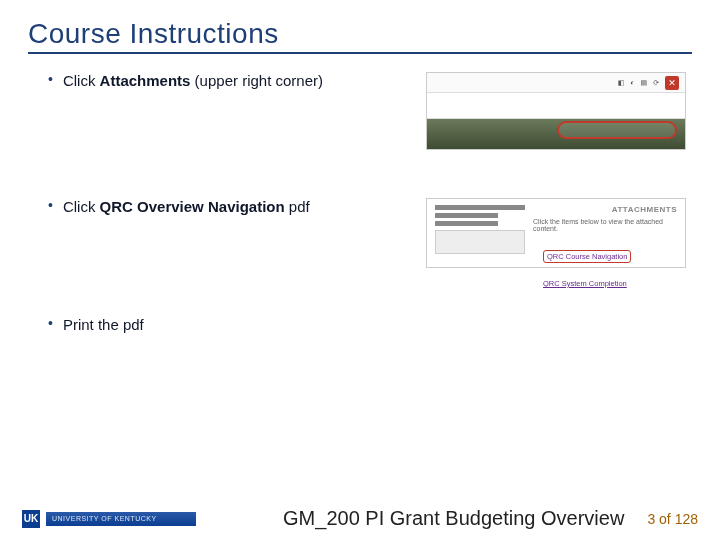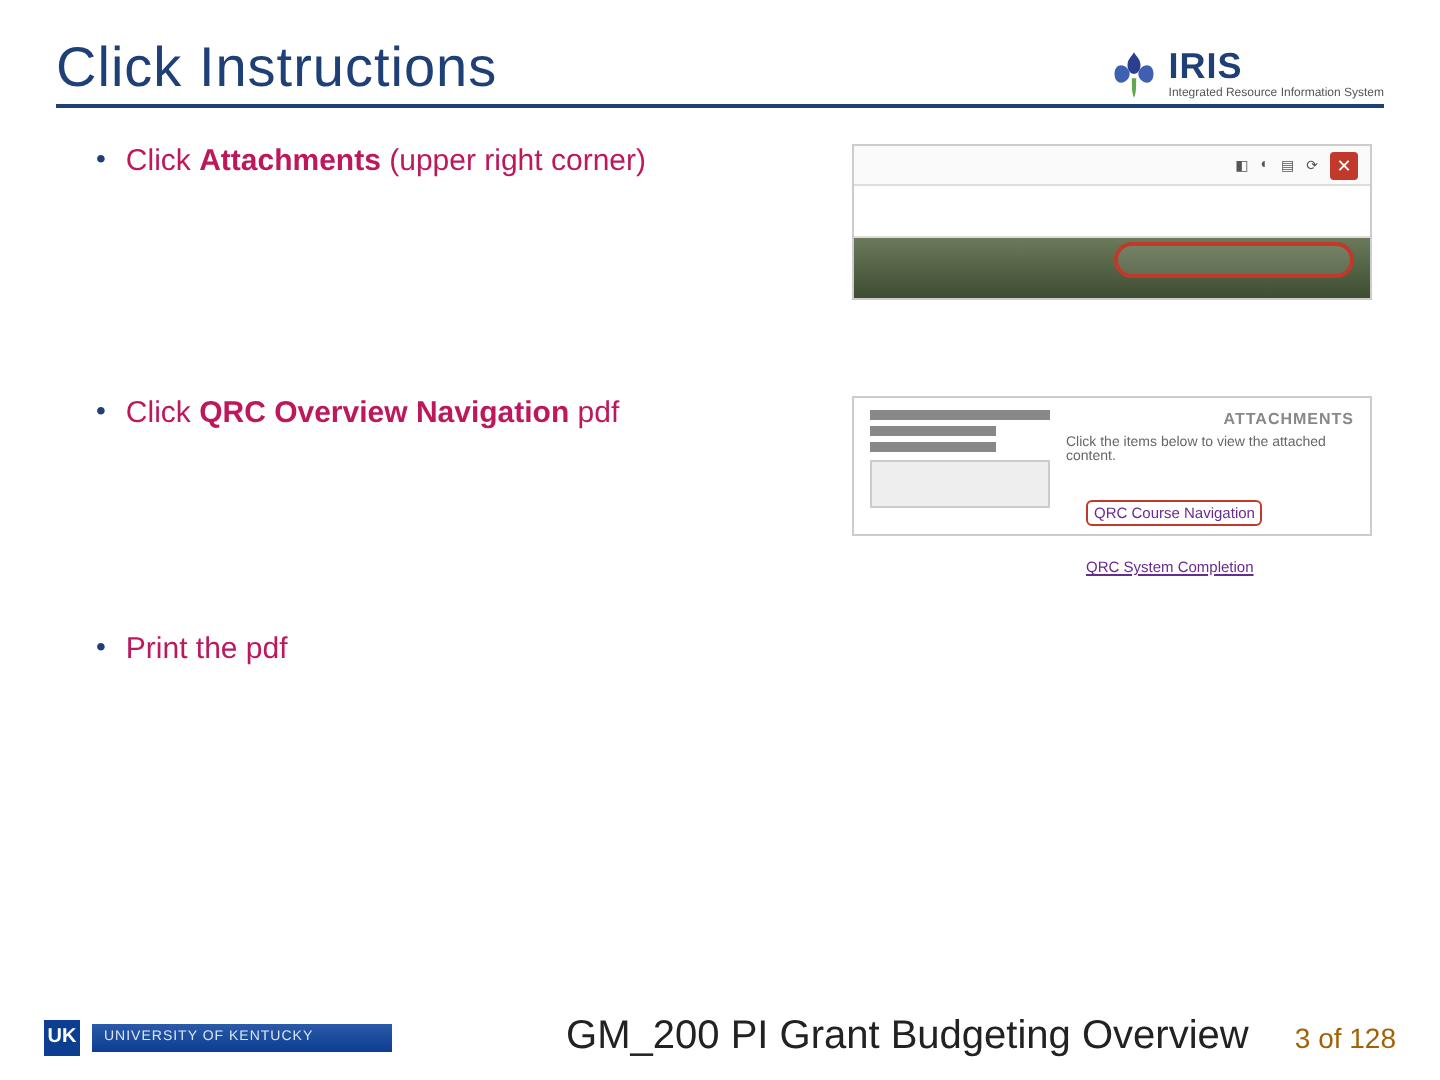--- a/index.html
+++ b/index.html
@@ -8,21 +8,21 @@
   .header { display: flex; align-items: flex-end; justify-content: space-between; border-bottom: 2px solid #1f3f77; padding-bottom: 2px; }
   .title { font-size: 28px; color: #1f3f77; font-weight: 400; letter-spacing: 0.5px; }
   .iris-logo { display: flex; align-items: center; gap: 4px; }
   .iris-mark { width: 26px; height: 26px; }
   .iris-text { font-size: 18px; font-weight: 700; color: #1f3f77; letter-spacing: 0.5px; }
   .iris-sub { font-size: 6px; color: #555; line-height: 1; }
   .content { padding-top: 18px; }
   .row { display: flex; align-items: flex-start; gap: 18px; margin-bottom: 48px; }
   .bullet-col { flex: 0 0 380px; display: flex; }
   .bullet { color: #1f3f77; font-size: 14px; line-height: 1; padding: 0 10px 0 20px; }
-  .btext { font-size: 15px; color: #be185d; }
+  .btext { font-size: 15px; color: #0f172a; }
   .btext b { font-weight: 700; }
   .thumb { flex: 1; }
   .thumb-inner { background: #f3f3f3; border: 1px solid #ccc; width: 260px; }
   
   .t1 { height: 78px; position: relative; overflow: hidden; }
   .t1-top { height: 20px; background: #fafafa; border-bottom: 1px solid #ddd; display:flex; align-items:center; justify-content:flex-end; gap:6px; padding:0 6px; font-size:7px; color:#555;}
   .t1-top span { display:inline-flex; align-items:center; gap:2px;}
   .t1-close { width:14px; height:14px; background:#c0392b; color:#fff; font-size:9px; display:flex; align-items:center; justify-content:center; border-radius:2px;}
   .t1-mid { height: 26px; background: #fff; border-bottom:1px solid #ddd;}
   .t1-bot { height: 32px; background: linear-gradient(#6b7a5a,#3b4a2f); position:relative;}
@@ -45,33 +45,21 @@
   .uk-bar { height:14px; width:150px; background:linear-gradient(#2a5aa8,#0b3d91); color:#dbe6f5; font-size:7px; display:flex; align-items:center; padding-left:6px; letter-spacing:0.5px;}
   .footer-center { flex:1; text-align:center; font-size:20px; color:#222; padding-left:64px;}
   .footer-right { font-size:14px; color:#a16207; white-space:nowrap; }
 </style>
 </head>
 <body>
 
 <div class="slide">
 
   <div class="header">
-    <div class="title">Click Instructions</div>
-    <div class="iris-logo">
-      <svg class="iris-mark" viewBox="0 0 24 24">
-        <path fill="#2a3f8f" d="M12 2c1 2 3 3 3 6s-2 4-3 4-3-1-3-4 2-4 3-6z"></path>
-        <path fill="#3f5fb0" d="M6 8c2 0 4 2 4 4s-2 4-4 4-3-2-3-4 1-4 3-4z"></path>
-        <path fill="#3f5fb0" d="M18 8c-2 0-4 2-4 4s2 4 4 4 3-2 3-4-1-4-3-4z"></path>
-        <path fill="#5fa84f" d="M11 14c0 4 0 7 1 9 1-2 1-5 1-9h-2z"></path>
-      </svg>
-      <div>
-        <div class="iris-text">IRIS</div>
-        <div class="iris-sub">Integrated Resource Information System</div>
-      </div>
-    </div>
+    <div class="title">Course Instructions</div>
   </div>
 
   <div class="content">
 
     <div class="row">
       <div class="bullet-col">
         <div class="bullet">•</div>
         <div class="btext">
           <span>Click </span><b>Attachments</b><span> (upper right corner)</span>
         </div>

